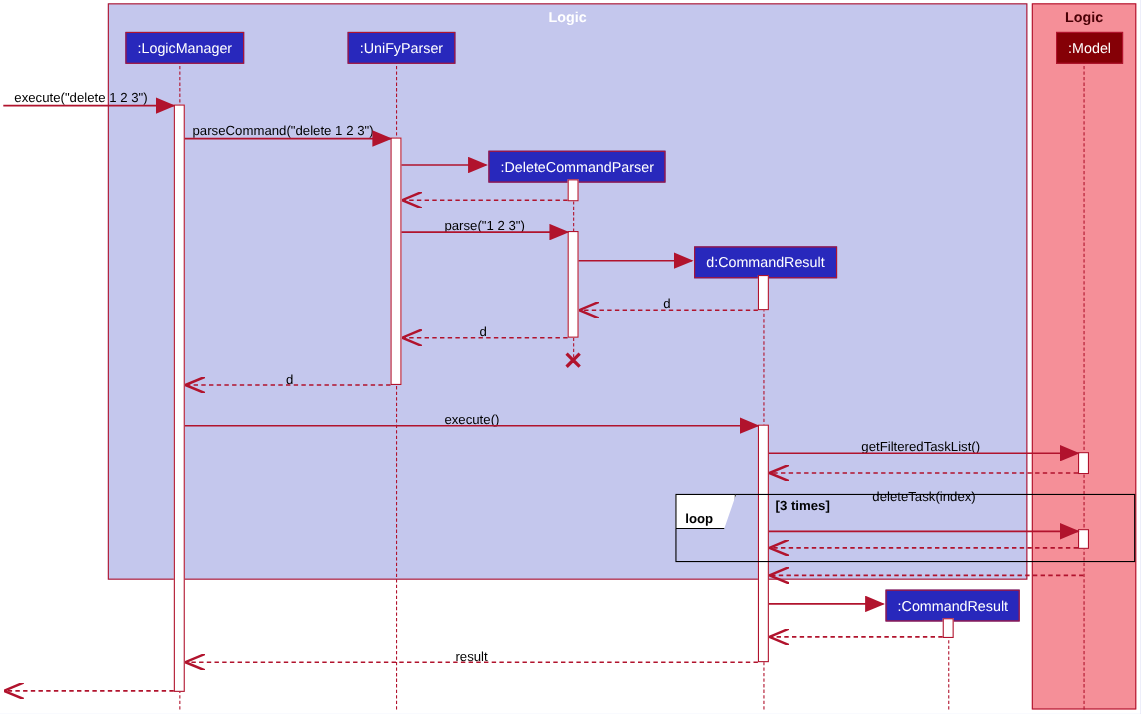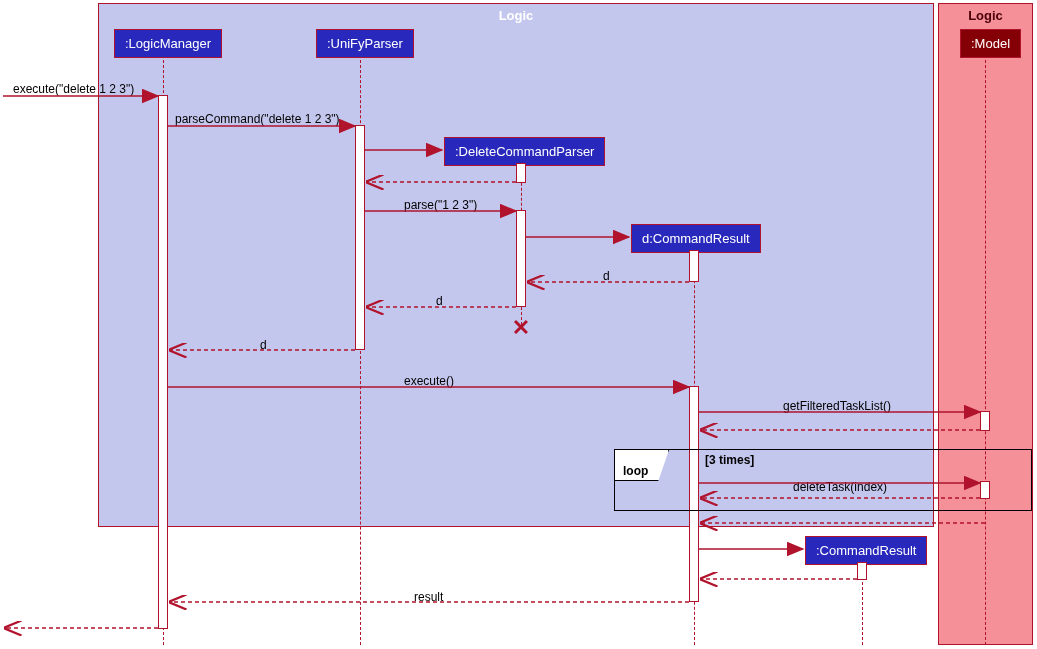--- a/index.html
+++ b/index.html
@@ -161,21 +161,21 @@
 </div>
 
 <div class="msg-label" style="left:13px; top:82px;">execute("delete 1 2 3")</div>
 <div class="msg-label" style="left:175px; top:112px;">parseCommand("delete 1 2 3")</div>
 <div class="msg-label" style="left:404px; top:198px;">parse("1 2 3")</div>
 <div class="msg-label" style="left:603px; top:269px;">d</div>
 <div class="msg-label" style="left:436px; top:294px;">d</div>
 <div class="msg-label" style="left:260px; top:338px;">d</div>
 <div class="msg-label" style="left:404px; top:374px;">execute()</div>
 <div class="msg-label" style="left:783px; top:399px;">getFilteredTaskList()</div>
-<div class="msg-label" style="left:793px; top:480px;">deleteTask(index)</div>
+<div class="msg-label" style="left:793px; top:444px;">deleteTask(index)</div>
 <div class="msg-label" style="left:414px; top:590px;">result</div>
 
 <svg class="overlay">
   <defs>
     <marker id="solidArrow" markerWidth="12" markerHeight="10" refX="11" refY="5" orient="auto">
       <path d="M0,0 L12,5 L0,10 Z" fill="#b1132d"></path>
     </marker>
     <marker id="openArrow" markerWidth="12" markerHeight="10" refX="11" refY="5" orient="auto">
       <path d="M0,0 L12,5 L0,10" fill="none" stroke="#b1132d" stroke-width="1.5"></path>
     </marker>

